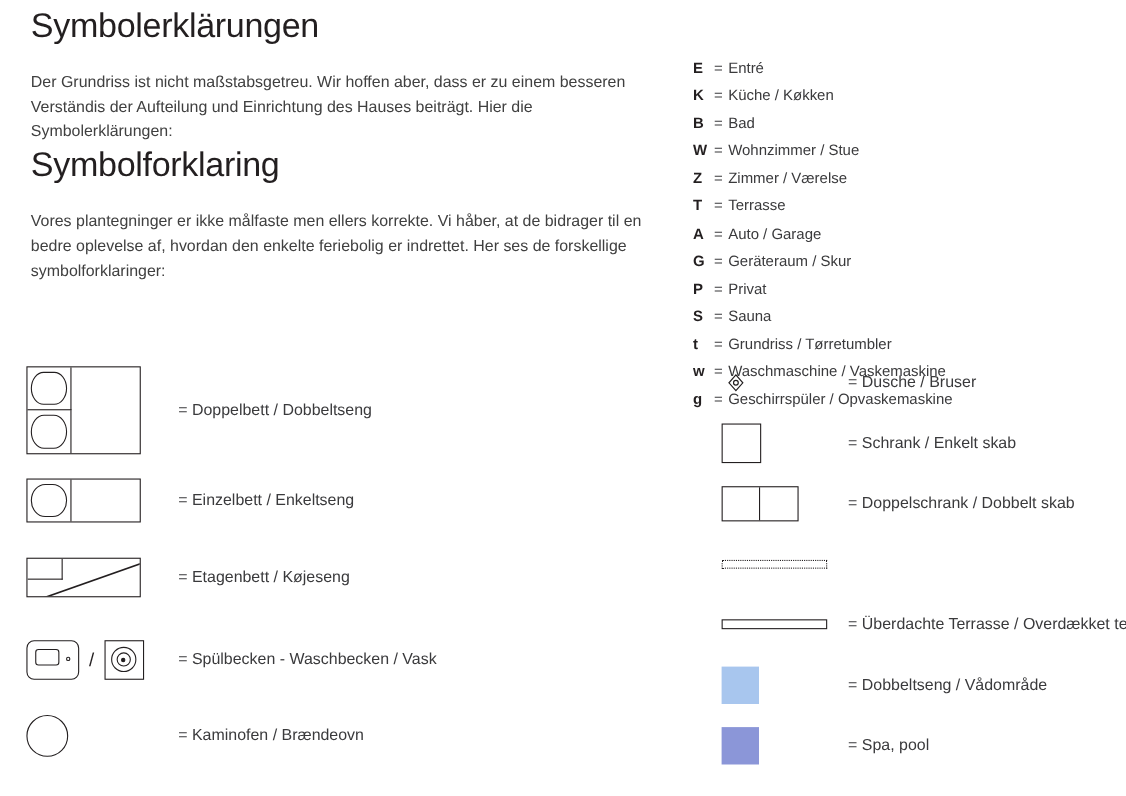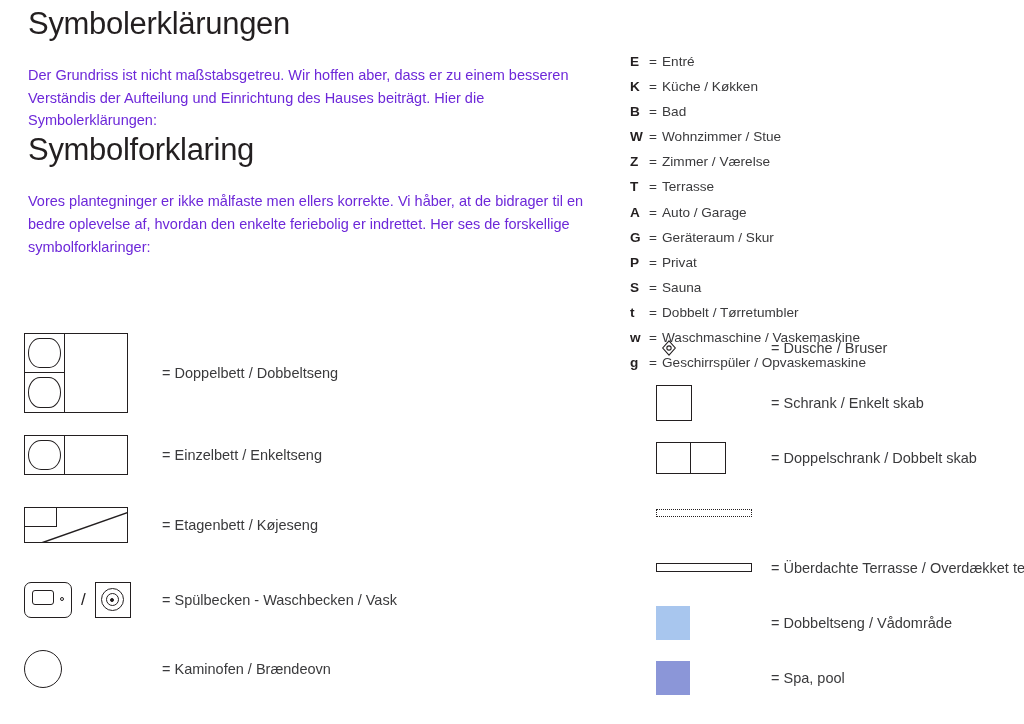--- a/index.html
+++ b/index.html
@@ -41,21 +41,21 @@
     font-size: 31px;
     font-weight: 400;
     letter-spacing: -0.3px;
     margin: 0;
     line-height: 1.15;
     color: #231f20;
   }
   .intro {
     font-size: 14.5px;
     line-height: 1.58;
-    color: #6d28d9;
+    color: #404040;
     margin: 0;
   }
   .intro-de { margin-top: 22px; }
   .block-dk { }
   .intro-dk { margin-top: 22px; }
 
   
   .legend-list-left {
     position: absolute;
     left: 24px;
@@ -420,21 +420,21 @@
       <span class="abbr-val">Privat</span>
     </div>
     <div class="abbr-row">
       <span class="abbr-key">S</span>
       <span class="abbr-eq">=</span>
       <span class="abbr-val">Sauna</span>
     </div>
     <div class="abbr-row">
       <span class="abbr-key">t</span>
       <span class="abbr-eq">=</span>
-      <span class="abbr-val">Dobbelt / Tørretumbler</span>
+      <span class="abbr-val">Grundriss / Tørretumbler</span>
     </div>
     <div class="abbr-row">
       <span class="abbr-key">w</span>
       <span class="abbr-eq">=</span>
       <span class="abbr-val">Waschmaschine / Vaskemaskine</span>
     </div>
     <div class="abbr-row">
       <span class="abbr-key">g</span>
       <span class="abbr-eq">=</span>
       <span class="abbr-val">Geschirrspüler / Opvaskemaskine</span>

